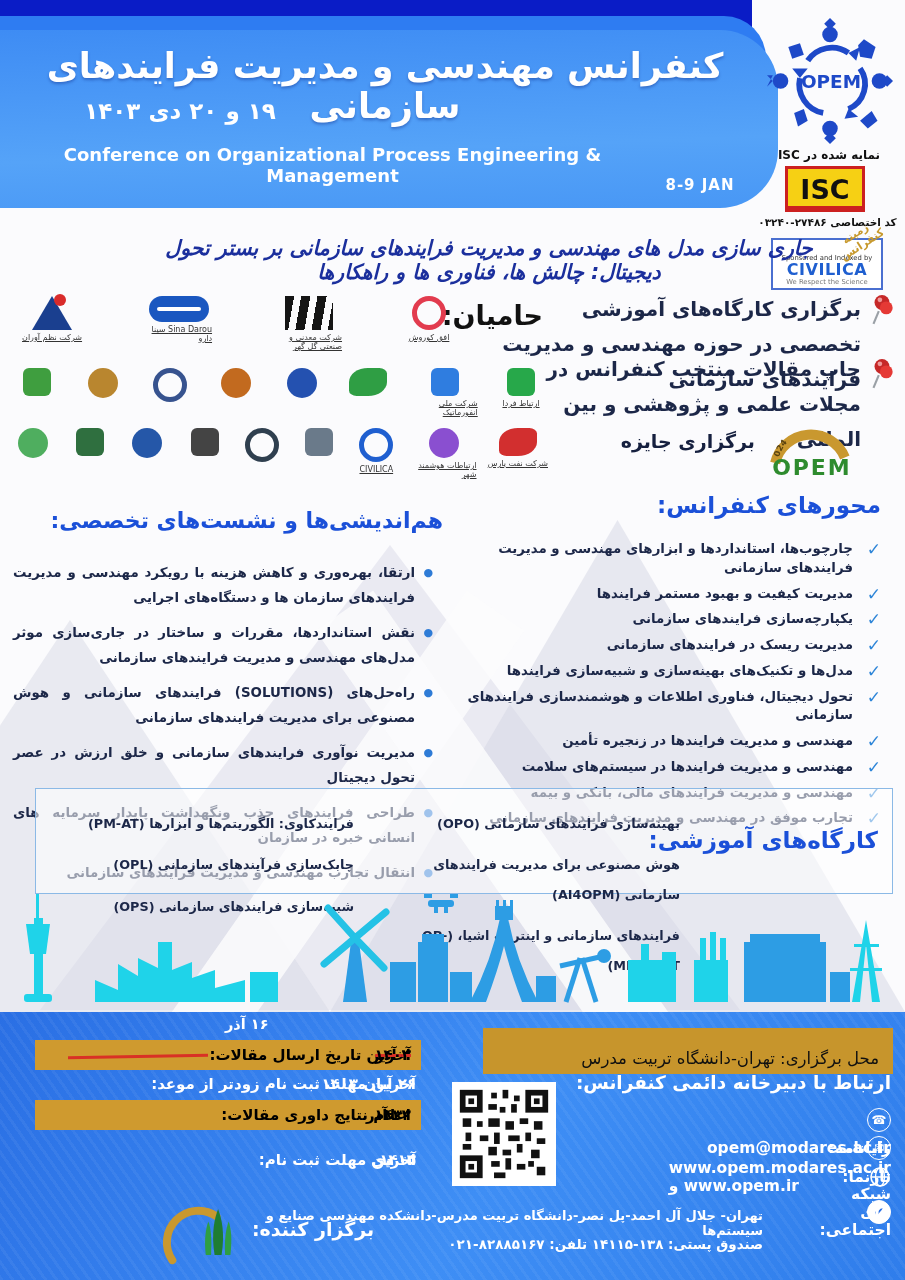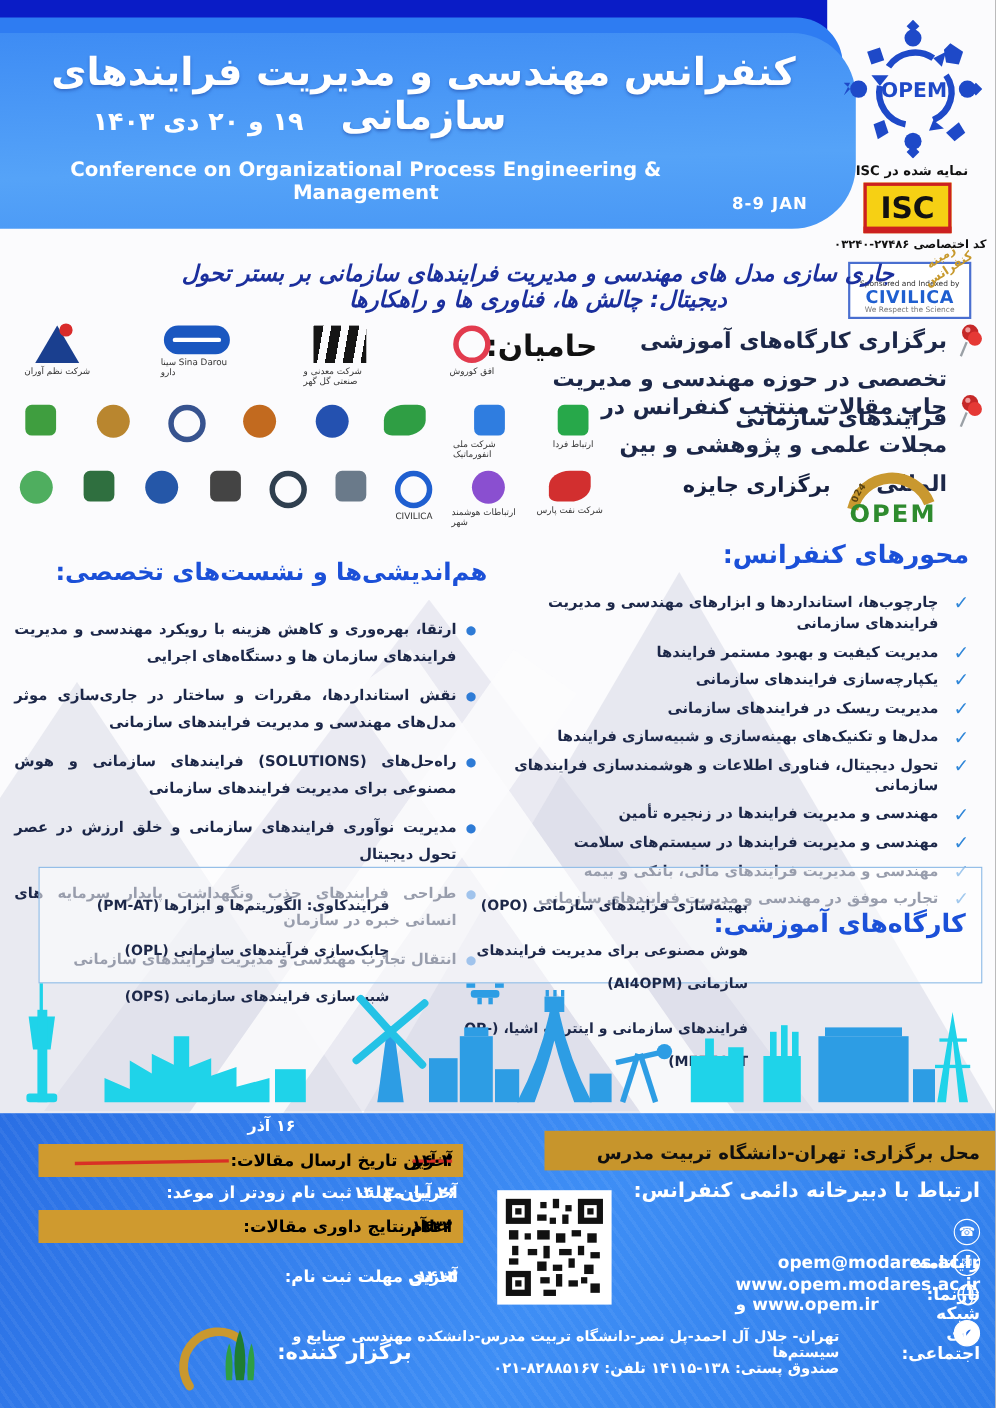--- a/index.html
+++ b/index.html
@@ -48,21 +48,21 @@
   .pin2{right:10px;top:358px;}
   .award-label{right:150px;top:430px;font-size:19px;font-weight:bold;color:#16203f;}
   .award-logo{right:40px;top:404px;width:110px;height:74px;}
   
   .sp-head{right:362px;top:300px;font-size:27px;font-weight:bold;color:#111;}
   .sp-row{position:absolute;display:flex;align-items:flex-start;gap:10px;}
   .sp-row1{left:22px;top:296px;width:430px;justify-content:space-between;}
   .sp-row2{left:14px;top:368px;width:530px;justify-content:space-between;}
   .sp-row3{left:10px;top:428px;width:538px;justify-content:space-between;}
   .sp-tile{display:flex;flex-direction:column;align-items:center;gap:3px;min-width:46px;}
-  .sp-cap{font-size:8px;color:#333;text-align:left;max-width:66px;line-height:1.15;}
+  .sp-cap{font-size:8px;color:#333;text-align:right;max-width:66px;line-height:1.15;text-decoration:underline;}
   .sp-shape{display:block;}
   .sh-dot{width:30px;height:30px;border-radius:50%;background:currentColor;}
   .sh-sq{width:28px;height:28px;border-radius:6px;background:currentColor;}
   .sh-ring{width:24px;height:24px;border:5px solid currentColor;border-radius:50%;}
   .sh-pill{width:60px;height:26px;border-radius:13px;background:currentColor;position:relative;}
   .sh-pill::after{content:"";position:absolute;left:8px;top:11px;width:44px;height:4px;background:#fff;border-radius:2px;}
   .sh-tri{width:0;height:0;border-left:20px solid transparent;border-right:20px solid transparent;border-bottom:34px solid currentColor;position:relative;}
   .sh-tri::after{content:"";position:absolute;right:-14px;top:-2px;width:12px;height:12px;border-radius:50%;background:#d92b2b;}
   .sh-bars{width:48px;height:34px;background:repeating-linear-gradient(100deg,currentColor 0 9px,transparent 9px 16px);}
   .sh-blob{width:38px;height:28px;background:currentColor;border-radius:50% 20% 50% 20%;}
@@ -83,22 +83,22 @@
   .wcolB{right:538px;top:8px;width:310px;}
   .wline{text-align:right;font-size:12.8px;font-weight:600;color:#1c2748;line-height:2.3;margin-top:12px;}
   
   .sky{left:0;top:884px;width:905px;height:128px;}
   
   .footer{left:0;top:1012px;width:905px;height:268px;
           background:linear-gradient(120deg,#2a6fe4 0%,#3e8ef5 55%,#2f7deb 100%);}
   .footer::after{content:"";position:absolute;inset:0;
           background:repeating-linear-gradient(55deg,rgba(255,255,255,.05) 0 3px,transparent 3px 9px);}
   .footer *{position:absolute;}
-  .venue{right:0;top:16px;width:388px;background:#c7952c;color:#101010;font-size:16.5px;font-weight:bold;
-         padding:11px 14px 6px 8px;text-align:right;z-index:2;}
+  .venue{right:12px;top:16px;width:388px;background:#c7952c;color:#101010;font-size:16.5px;font-weight:normal;
+         padding:21px 14px 6px 8px;text-align:right;z-index:2;}
   .secr{right:14px;top:60px;color:#fff;font-size:18.5px;font-weight:bold;z-index:2;}
   .crow{z-index:2;display:flex;align-items:center;gap:8px;color:#fff;font-size:15.5px;font-weight:600;direction:rtl;}
   .crow .val{direction:ltr;font-weight:bold;}
   .cicon{position:static!important;width:22px;height:22px;display:inline-flex;align-items:center;justify-content:center;
          border:1.6px solid #fff;border-radius:50%;font-size:12px;color:#fff;flex:0 0 auto;}
   .cicon.fill{background:#fff;color:#2a6fe4;font-weight:bold;}
   .qr{left:452px;top:70px;width:104px;height:104px;background:#fff;padding:5px;box-sizing:border-box;z-index:2;}
   .d-new{left:225px;top:4px;color:#fff;font-size:14.5px;font-weight:bold;z-index:2;}
   .dbar{left:35px;width:386px;height:30px;background:#cf9a2f;display:flex;align-items:center;justify-content:space-between;
         padding:0 10px;box-sizing:border-box;color:#000000;font-size:15px;font-weight:bold;z-index:2;}

